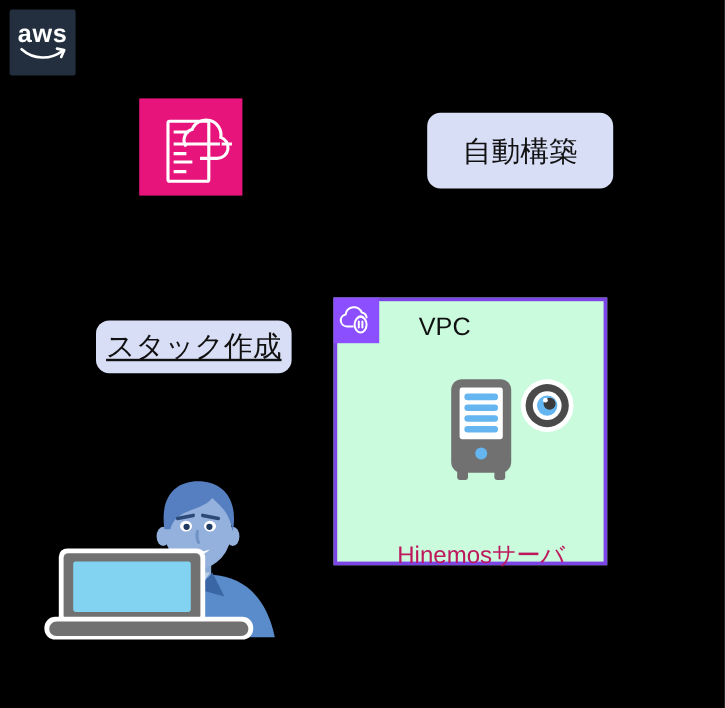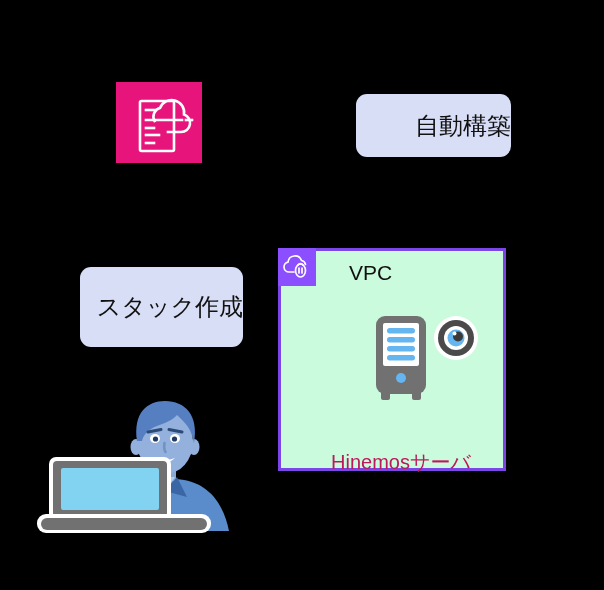--- a/index.html
+++ b/index.html
@@ -24,25 +24,25 @@
   .cfn-icon{
     position:absolute;left:116px;top:82px;width:86px;height:81px;
     background:var(--cfn-pink,#E7157B);
   }
   .cfn-icon svg{display:block;width:100%;height:100%;}
   
   .label-box{
     position:absolute;
     background:var(--label-fill,#D8DEF6);
     border-radius:11px;
-    display:flex;align-items:center;justify-content:flex-end;
+    display:flex;align-items:center;justify-content:center;
     color:#111;font-size:24px;
   }
   .label-auto{left:356px;top:94px;width:155px;height:63px;}
-  .label-stack{left:80px;top:267px;width:163px;height:80px;}
+  .label-stack{left:80px;top:267px;width:163px;height:44px;text-decoration:underline;}
   
   .vpc-box{
     position:absolute;left:278px;top:248px;width:228px;height:223px;
     box-sizing:border-box;
     background:var(--vpc-fill,#C9FBDC);
     border:3px solid var(--vpc-border,#7C45E6);
   }
   .vpc-icon{
     position:absolute;left:-3px;top:-3px;width:38px;height:38px;
     background:var(--vpc-purple,#8C4FFF);
@@ -62,20 +62,27 @@
   
   .person-group{
     position:absolute;left:35px;top:395px;width:200px;height:140px;
   }
 </style>
 </head>
 <body>
 
 <div class="canvas">
 
+  <div class="aws-logo">
+    <span class="aws-text">aws</span>
+    <svg width="42" height="13" viewBox="0 0 42 13">
+      <path d="M3 2 C13 11 27 11 37 3.5" fill="none" stroke="#fff" stroke-width="2.2" stroke-linecap="round"></path>
+      <path d="M32.5 1.5 L38.5 2.8 L36 8.5" fill="none" stroke="#fff" stroke-width="2.2" stroke-linecap="round" stroke-linejoin="round"></path>
+    </svg>
+  </div>
 
   <div class="cfn-icon">
     <svg viewBox="0 0 86 81">
       <g fill="none" stroke="#fff" stroke-width="2.6" stroke-linecap="square">
 
         <path d="M52 50 h13 a9 9 0 0 0 3-17.5 A12.5 12.5 0 0 0 44 26 a9 9 0 0 0-5.5 13"></path>
 
         <rect x="24" y="19" width="34" height="50" rx="1.5"></rect>
         <path d="M30 28 h10"></path>
         <path d="M30 38 h36"></path>

